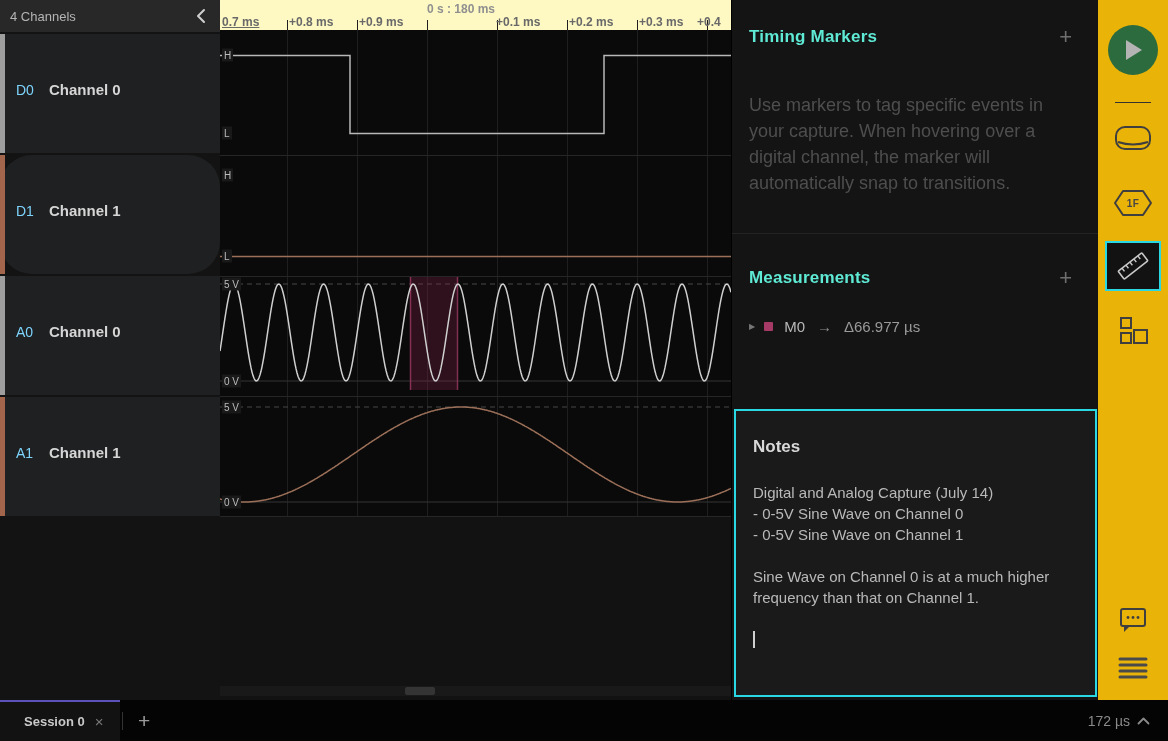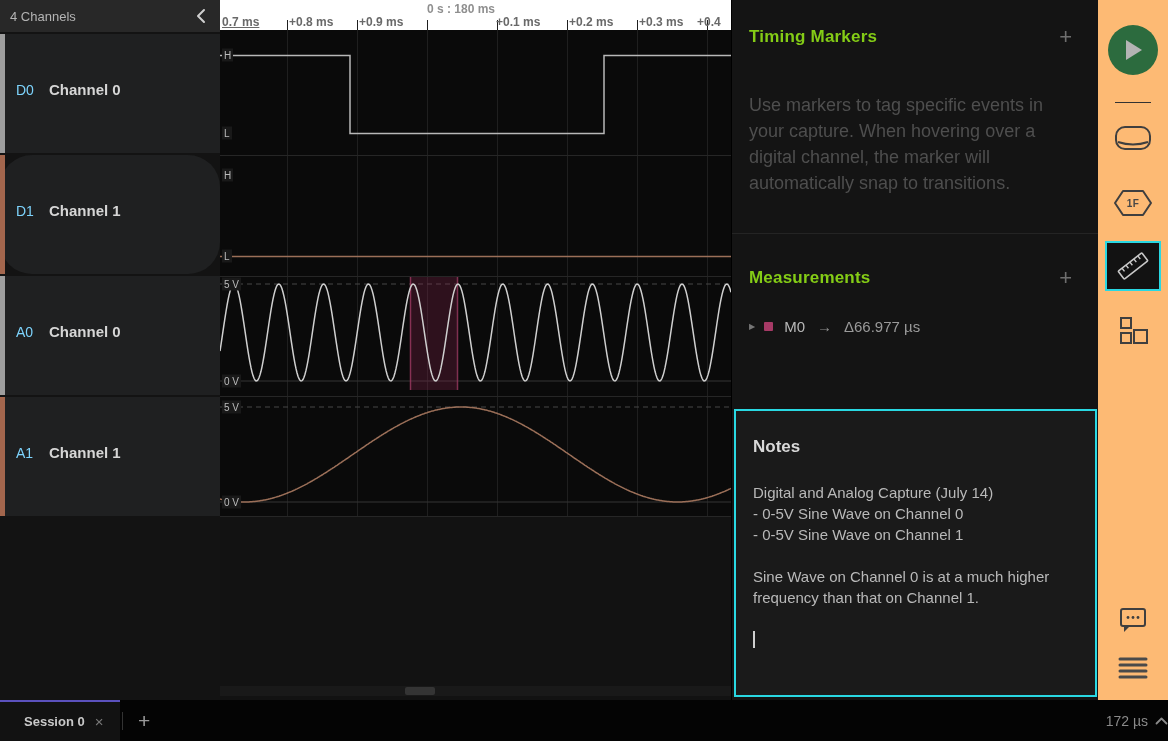--- a/index.html
+++ b/index.html
@@ -13,67 +13,67 @@
              display:flex;align-items:center;padding:0 10px;color:#b4b4b4;font-size:13px}
   .lp-header .title{flex:1}
   .chev-btn{width:18px;height:18px;display:flex;align-items:center;justify-content:center;cursor:pointer}
   .ch-row{position:absolute;left:0;width:220px;height:119px;background:#1f2021}
   .ch-stripe{position:absolute;left:0;top:0;bottom:0;width:5px}
   .ch-line1{position:absolute;left:16px;top:47px;display:flex;align-items:baseline}
   .ch-id{color:#7dd3fc;font-size:14px;width:33px}
   .ch-name{color:#d6d6d6;font-size:15px;font-weight:bold}
 
   
-  .wave-area{position:absolute;left:220px;top:0;width:511px;height:700px;background:#ffffff;z-index:1}
+  .wave-area{position:absolute;left:220px;top:0;width:511px;height:700px;background:#fef9c3;z-index:1}
   #wave-svg{position:absolute;left:0;top:0}
   .tl-label{position:absolute;top:15px;font-size:12px;font-weight:bold;color:#696969;white-space:nowrap}
   .tl-marker{position:absolute;top:2px;font-size:12px;font-weight:bold;color:#8f8f8f;white-space:nowrap}
   .wv-label{position:absolute;left:2px;transform:translateY(-50%);font-size:10px;line-height:13px;
             color:#bcbcbc;background:#191919;padding:0 2px;white-space:nowrap}
   .hscroll{position:absolute;left:0;bottom:4px;width:511px;height:10px;background:#191919}
   .hthumb{position:absolute;left:185px;top:1px;width:30px;height:8px;background:#343434;border-radius:2px}
 
   
   .right-panel{position:absolute;left:731px;top:0;width:367px;height:700px;background:#141414;z-index:4;border-left:1px solid #000}
   .rp-head{position:absolute;left:0;right:0;display:flex;align-items:center;justify-content:space-between;
            padding:0 26px 0 17px}
-  .rp-title{font-size:17px;font-weight:bold;color:#84cc16;letter-spacing:.2px}
+  .rp-title{font-size:17px;font-weight:bold;color:#5eead4;letter-spacing:.2px}
   .plus-btn{color:#6e6e6e;font-size:22px;line-height:20px;cursor:pointer}
   .rp-desc{position:absolute;left:17px;top:92px;width:312px;font-size:18px;line-height:26px;color:#4e4e4e}
   .rp-divider{position:absolute;left:0;right:0;top:233px;height:1px;background:#242424}
   .meas-row{position:absolute;left:17px;top:318px;display:flex;align-items:center;font-size:15px;cursor:pointer}
   .meas-tri{font-size:8px;color:#767676;margin-right:9px}
   .meas-sq{width:9px;height:9px;background:#a63a66;border-radius:1px;margin-right:11px}
   .meas-name{color:#b8b8b8;margin-right:12px}
   .meas-arrow{color:#8f8f8f;margin-right:12px;font-size:15px}
   .meas-value{color:#9a9a9a}
   .notes-box{position:absolute;left:2px;top:409px;width:363px;height:288px;background:#1a1a1a;
              border:2px solid #29d8e2;padding:26px 17px 0 17px}
   .notes-title{font-size:17px;font-weight:bold;color:#d8d8d8}
   .notes-text{margin-top:25px;font-size:15px;line-height:21px;color:#b9b9b9;white-space:pre-wrap}
   .caret{display:inline-block;width:1.5px;height:17px;background:#cfcfcf;vertical-align:-3px}
 
   
-  .icon-bar{position:absolute;left:1098px;top:0;width:70px;height:700px;background:#fdba74;z-index:5}
+  .icon-bar{position:absolute;left:1098px;top:0;width:70px;height:700px;background:#eab308;z-index:5}
   .ib-item{position:absolute;left:50%;transform:translate(-50%,-50%);display:flex;align-items:center;justify-content:center;cursor:pointer}
   .play-btn{top:50px;width:50px;height:50px;border-radius:50%;background:#2c6b3e}
   .ib-divider{position:absolute;left:17px;top:102px;width:36px;height:1px;background:#323232}
   .active-box{top:266px;width:56px;height:50px;border:2px solid #29d8e2;background:#121212}
   .hexlabel{position:absolute;font-size:10px;font-weight:bold;color:#474747;letter-spacing:.5px}
 
   
   .bottom-bar{position:absolute;left:0;top:700px;width:1168px;height:41px;background:#040404;
               display:flex;align-items:center;z-index:6}
   .session-tab{width:120px;height:41px;background:#121212;border-top:2px solid #5b51bd;
                display:flex;align-items:center;padding:0 8px 0 24px;cursor:pointer}
   .session-label{font-size:13px;font-weight:bold;color:#c9c9c9;margin-right:10px}
   .tab-close{color:#7a7a7a;font-size:15px;cursor:pointer}
   .tab-divider{width:1px;height:18px;background:#333;margin:0 0 0 2px}
   .tab-add{color:#9a9a9a;font-size:21px;margin-left:15px;cursor:pointer}
-  .duration{margin-left:auto;padding-right:0;display:flex;align-items:center;gap:7px;
+  .duration{margin-left:auto;padding-right:18px;display:flex;align-items:center;gap:7px;
             color:#8a8a8a;font-size:14px;cursor:pointer}
 </style>
 </head>
 <body>
 
 <div class="app">
 
   <div class="wave-area">
     <svg id="wave-svg" width="511" height="700">
         <rect x="0" y="30" width="511" height="486" fill="#0a0a0a"></rect>

